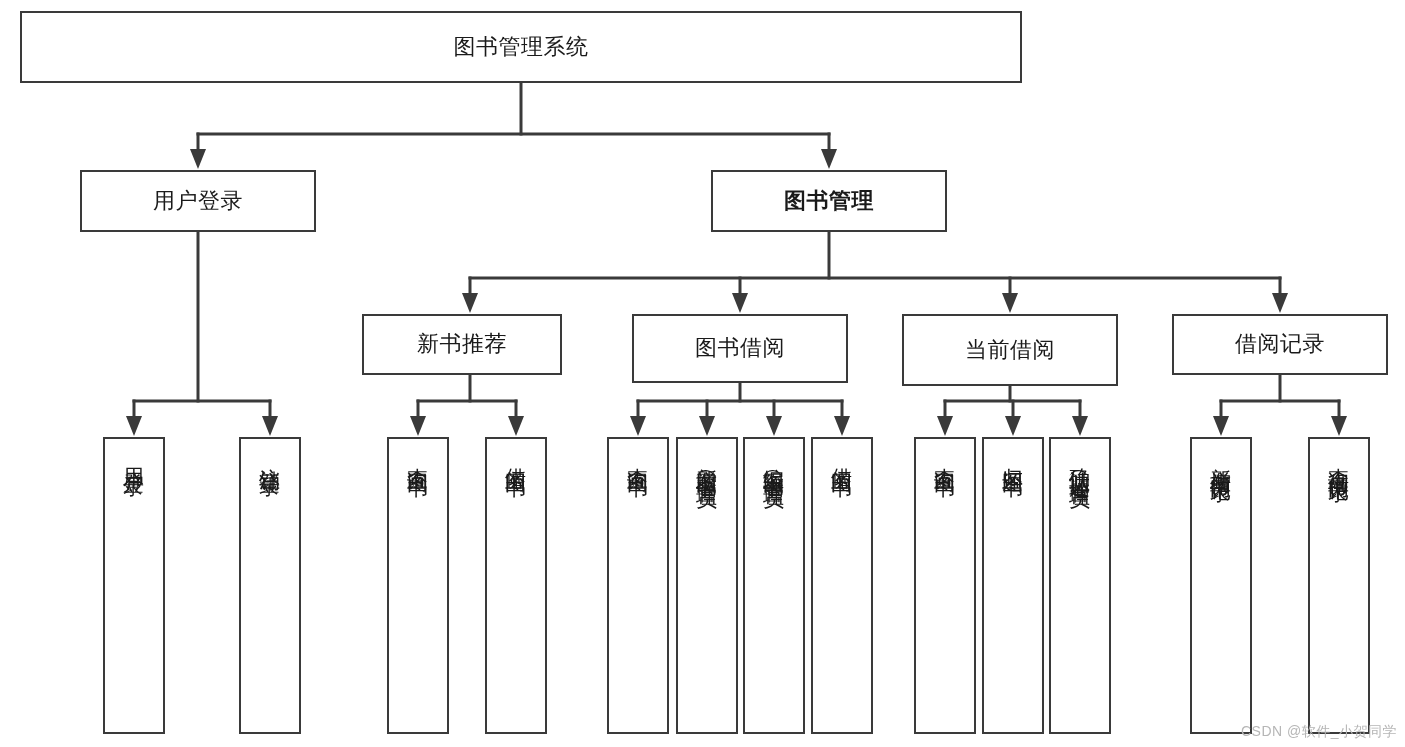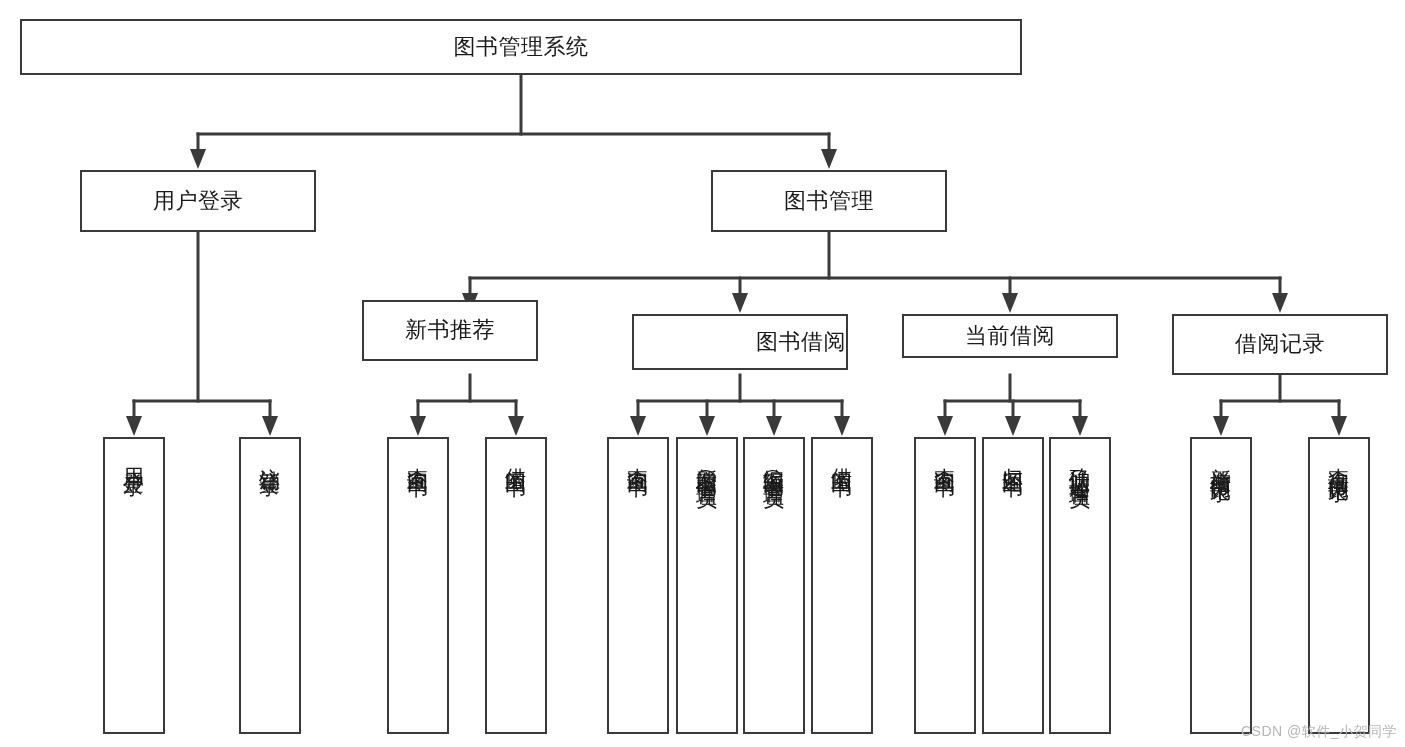--- a/index.html
+++ b/index.html
@@ -122,36 +122,36 @@
       <polygon points="1072,416 1088,416 1080,436" fill="#3a3a3a"></polygon>
       <path d="M 1280 375 L 1280 401" fill="none" stroke="#3a3a3a" stroke-width="3" stroke-linecap="square"></path>
       <path d="M 1221 401 L 1339 401" fill="none" stroke="#3a3a3a" stroke-width="3" stroke-linecap="square"></path>
       <path d="M 1221 401 L 1221 418" fill="none" stroke="#3a3a3a" stroke-width="3" stroke-linecap="square"></path>
       <polygon points="1213,416 1229,416 1221,436" fill="#3a3a3a"></polygon>
       <path d="M 1339 401 L 1339 418" fill="none" stroke="#3a3a3a" stroke-width="3" stroke-linecap="square"></path>
       <polygon points="1331,416 1347,416 1339,436" fill="#3a3a3a"></polygon>
     </svg>
 
   <div id="nodes-layer">
-      <div class="node horiz" style="left: 20px; top: 11px; width: 1002px; height: 56px; margin-top: 8px;">
+      <div class="node horiz" style="left: 20px; top: 11px; width: 1002px; height: 72px;">
         <span class="label">图书管理系统</span>
       </div>
       <div class="node horiz" style="left: 80px; top: 170px; width: 236px; height: 62px;">
         <span class="label">用户登录</span>
       </div>
-      <div class="node horiz" style="left: 711px; top: 170px; width: 236px; height: 62px;">
+      <div class="node horiz" style="left: 711px; top: 170px; width: 236px; height: 62px; font-weight: bold;">
         <span class="label">图书管理</span>
       </div>
-      <div class="node horiz" style="left: 362px; top: 300px; width: 176px; height: 61px;">
+      <div class="node horiz" style="left: 362px; top: 314px; width: 200px; height: 61px;">
         <span class="label">新书推荐</span>
       </div>
-      <div class="node horiz" style="left: 632px; top: 314px; width: 216px; height: 56px; justify-content: flex-end;">
+      <div class="node horiz" style="left: 632px; top: 314px; width: 216px; height: 69px;">
         <span class="label">图书借阅</span>
       </div>
-      <div class="node horiz" style="left: 902px; top: 314px; width: 216px; height: 44px;">
+      <div class="node horiz" style="left: 902px; top: 314px; width: 216px; height: 72px;">
         <span class="label">当前借阅</span>
       </div>
       <div class="node horiz" style="left: 1172px; top: 314px; width: 216px; height: 61px; justify-content: center;">
         <span class="label">借阅记录</span>
       </div>
       <div class="node vert" style="left: 103px; top: 437px; width: 62px; height: 297px;">
         <span class="label">用户登录</span>
       </div>
       <div class="node vert" style="left: 239px; top: 437px; width: 62px; height: 297px;">
         <span class="label">注销登录</span>

